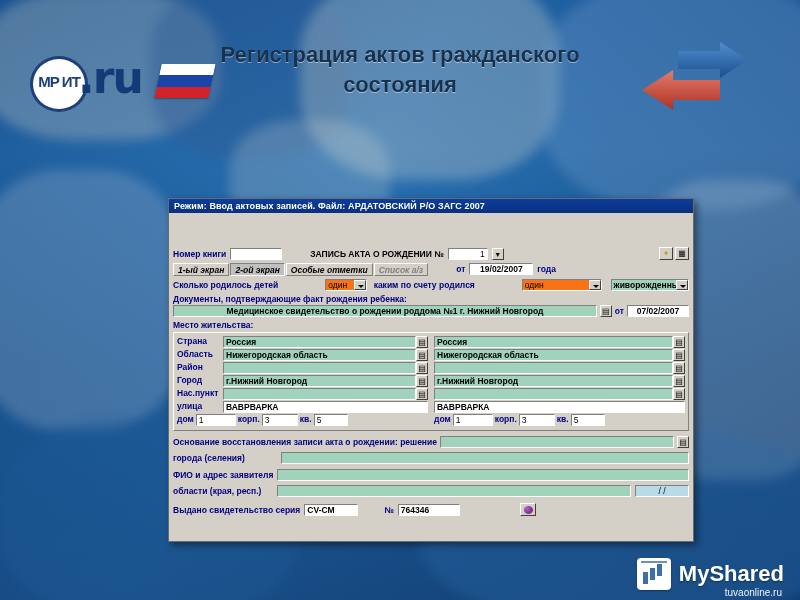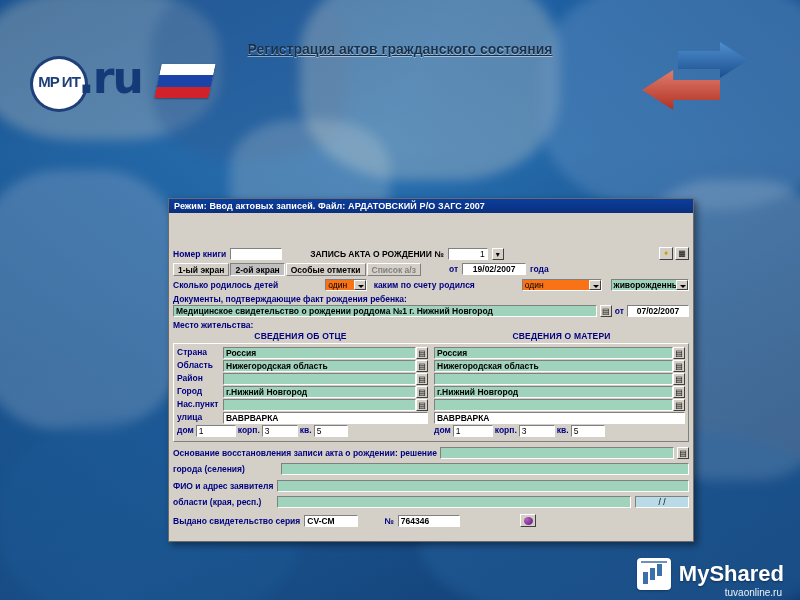--- a/index.html
+++ b/index.html
@@ -43,25 +43,24 @@
   .title-wrap {
     position: absolute;
     left: 0; top: 40px;
     width: 800px;
     text-align: center;
   }
   .title-text {
     display: inline-block;
     width: 470px;
     color: #18324e;
-    font-size: 14px;
+    font-size: 22px;
     font-weight: bold;
     line-height: 1.35;
     text-shadow: 0 1px 0 rgba(255,255,255,0.45);
-    text-decoration: underline;
   }
   
   .logo {
     position: absolute;
     left: 30px; top: 50px;
     width: 180px; height: 62px;
   }
   .logo .mr {
     position: absolute; left: 0; top: 6px;
     width: 52px; height: 50px; border-radius: 50%;
@@ -228,21 +227,21 @@
   .tool-btn {
     width: 14px; height: 13px;
     background: #d4d0c8;
     border: 1px solid #ffffff;
     border-right-color: #404040; border-bottom-color: #404040;
     position: relative;
     box-sizing: border-box;
   }
   .tool-btn .gl { position:absolute; left:0; right:0; top:1px; text-align:center; font-size:8px; line-height:9px;}
 
-  .tabrow { display: flex; align-items: flex-end; gap: 1px; margin-top: 2px; }
+  .tabrow { display: flex; align-items: flex-end; gap: 1px; margin-top: 2px; font-style: italic; }
   .tab {
     background: #d4d0c8;
     border: 1px solid #ffffff;
     border-right-color: #808080; border-bottom-color: #808080;
     font-size: 8.5px;
     font-weight: bold;
     padding: 1px 4px;
     line-height: 10px;
     box-sizing: border-box;
     height: 13px;
@@ -410,35 +409,31 @@
         </div>
         <div class="combo combo-green" style="width:106px;margin-left:6px;">
           <span>живорожденный</span>
           <span class="arrow-btn"></span>
         </div>
       </div>
 
       <div style="margin-top:3px;">
         <div class="lbl">Документы, подтверждающие факт рождения ребенка:</div>
         <div class="row" style="gap:3px; margin-top:1px;">
-          <div class="fld-green" style="flex:1 1 auto;">Медицинское свидетельство о рождении роддома №1 г. Нижний Новгород</div>
+          <div class="fld-green" style="flex:1 1 auto;text-align:center;">Медицинское свидетельство о рождении роддома №1 г. Нижний Новгород</div>
           <div class="btn-small">
               <span class="gl">▤</span>
             </div>
           <span class="lbl">от</span>
           <div class="fld" style="width:62px;text-align:center;font-weight:bold;">07/02/2007</div>
         </div>
       </div>
 
       <div class="row" style="margin-top:3px;">
         <span class="lbl">Место жительства:</span>
-      </div>
-      <div class="two-col" style="margin-top:1px;">
-        <div class="col section-hdr">СВЕДЕНИЯ ОБ ОТЦЕ</div>
-        <div class="col section-hdr">СВЕДЕНИЯ О МАТЕРИ</div>
       </div>
 
       <div class="panel">
         <div class="two-col">
 
           <div class="col">
             <div class="addr-line">
               <span class="addr-lbl">Страна</span>
               <div class="fld-green" style="flex:1 1 auto;">Россия</div>
               <div class="btn-small">

